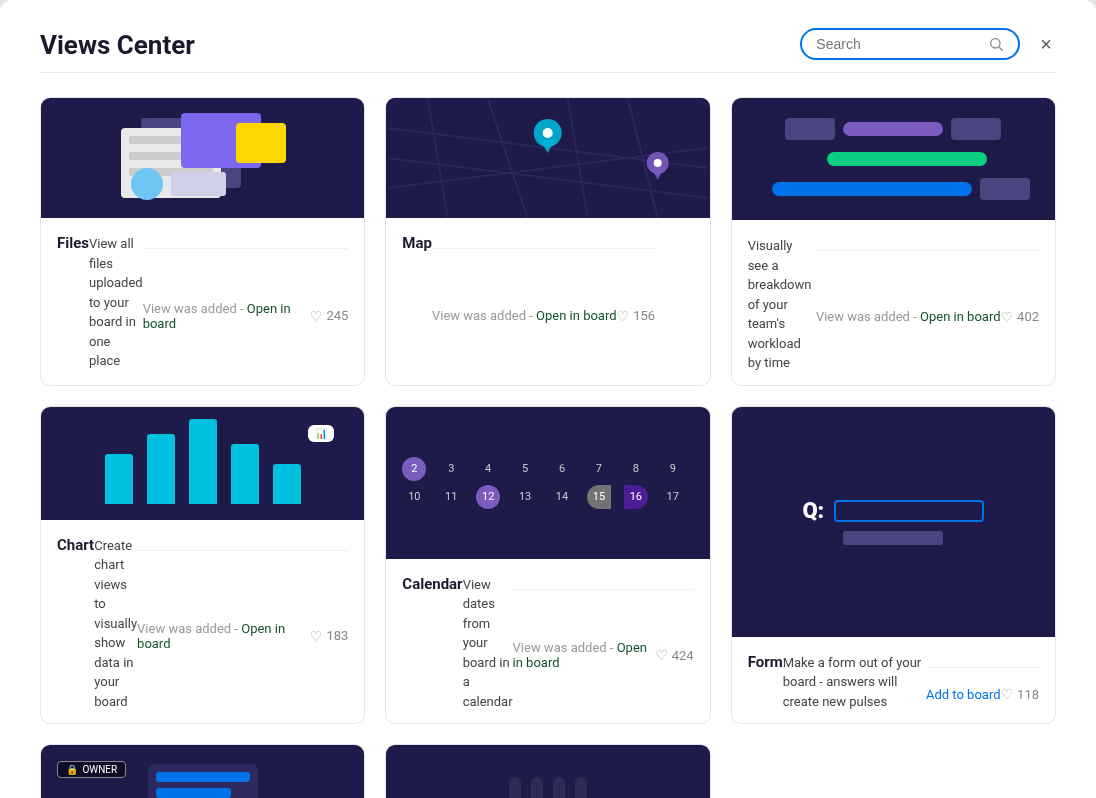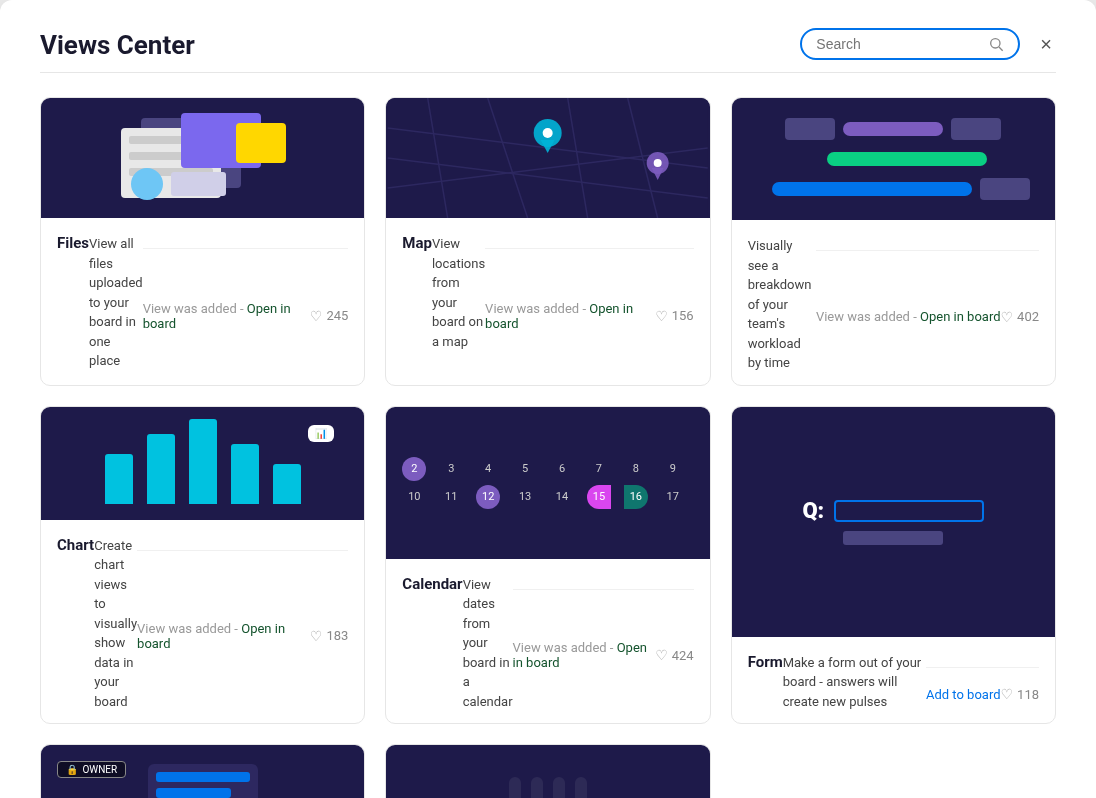--- a/index.html
+++ b/index.html
@@ -288,22 +288,22 @@
     .cal-cell {
       width: 24px;
       height: 24px;
       display: flex;
       align-items: center;
       justify-content: center;
       font-size: 11px;
       color: #ccc;
       border-radius: 50%;
     }
-    .cal-cell.highlight-orange { background: #d946ef; color: #fff; border-radius: 50% 0 0 50%; }
-    .cal-cell.highlight-blue { background: #0f766e; color: #fff; border-radius: 0 50% 50% 0; }
+    .cal-cell.highlight-orange { background: #737373; color: #fff; border-radius: 50% 0 0 50%; }
+    .cal-cell.highlight-blue { background: #4c1d95; color: #fff; border-radius: 0 50% 50% 0; }
     .cal-cell.highlight-circle { background: #7c5cbf; color: #fff; border-radius: 50%; }
 
     
     .form-img {
       width: 100%;
       height: 100%;
       display: flex;
       align-items: center;
       justify-content: center;
       padding: 16px;
@@ -496,21 +496,20 @@
             <circle cx="160" cy="35" r="14" fill="#00b4d8" opacity="0.9"></circle>
             <polygon points="160,55 153,42 167,42" fill="#00b4d8" opacity="0.9"></polygon>
             <circle cx="160" cy="35" r="5" fill="#fff"></circle>
             <circle cx="270" cy="65" r="11" fill="#7c5cbf" opacity="0.9"></circle>
             <polygon points="270,82 264,70 276,70" fill="#7c5cbf" opacity="0.9"></polygon>
             <circle cx="270" cy="65" r="4" fill="#fff"></circle>
           </svg>
         </div>
         <div class="card-body">
           <div class="card-title">Map</div>
-          <div class="card-desc">View locations from your board on a map</div>
           <div class="card-footer">
             <div class="card-action">
               <span style="color:#999;">View was added - </span>
               <a class="link">Open in board</a>
             </div>
             <div class="card-likes">
               <span class="heart-icon">♡</span>
               <span>156</span>
             </div>
           </div>

